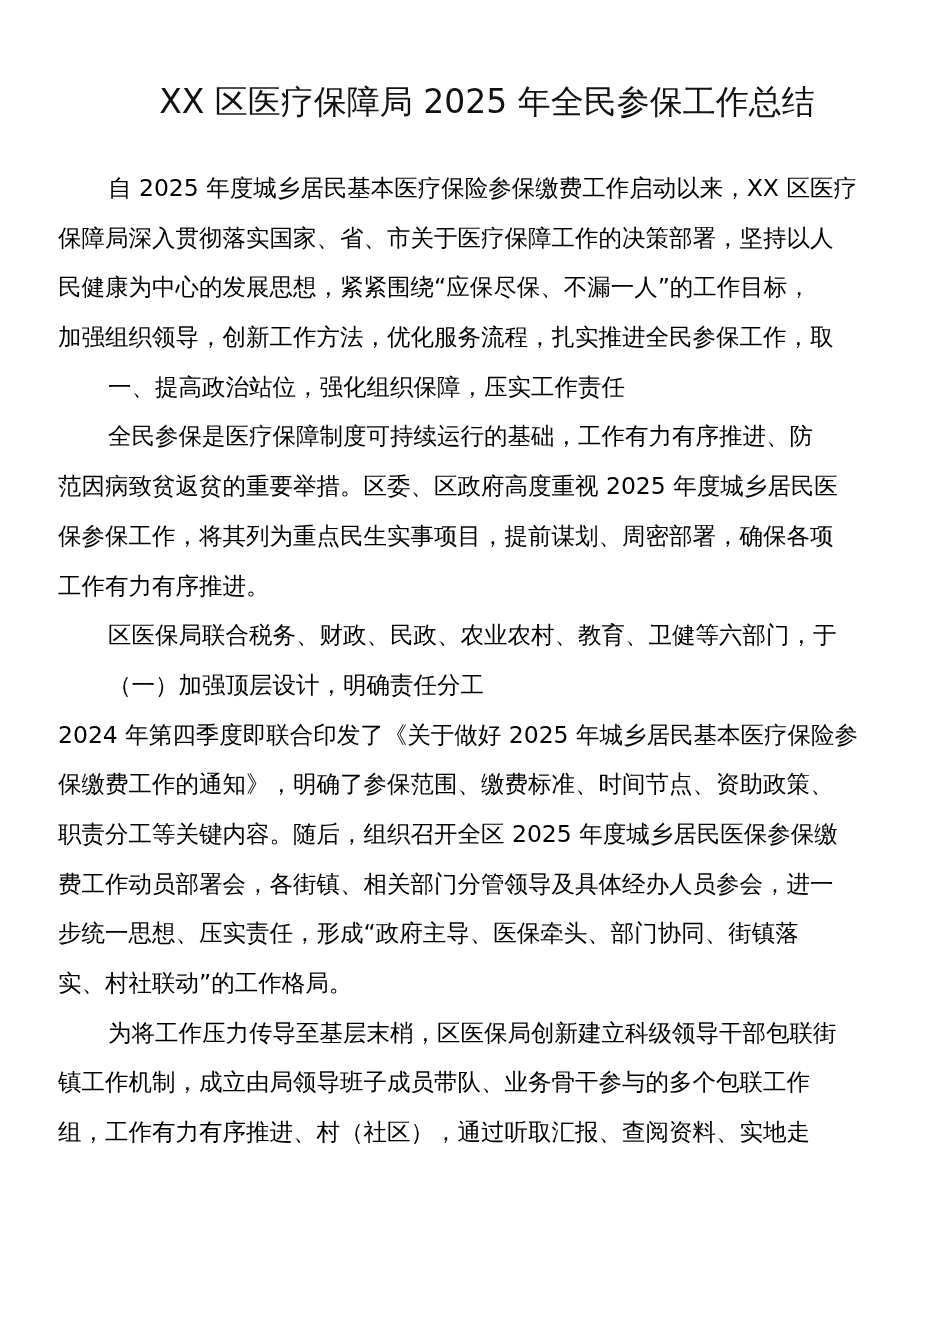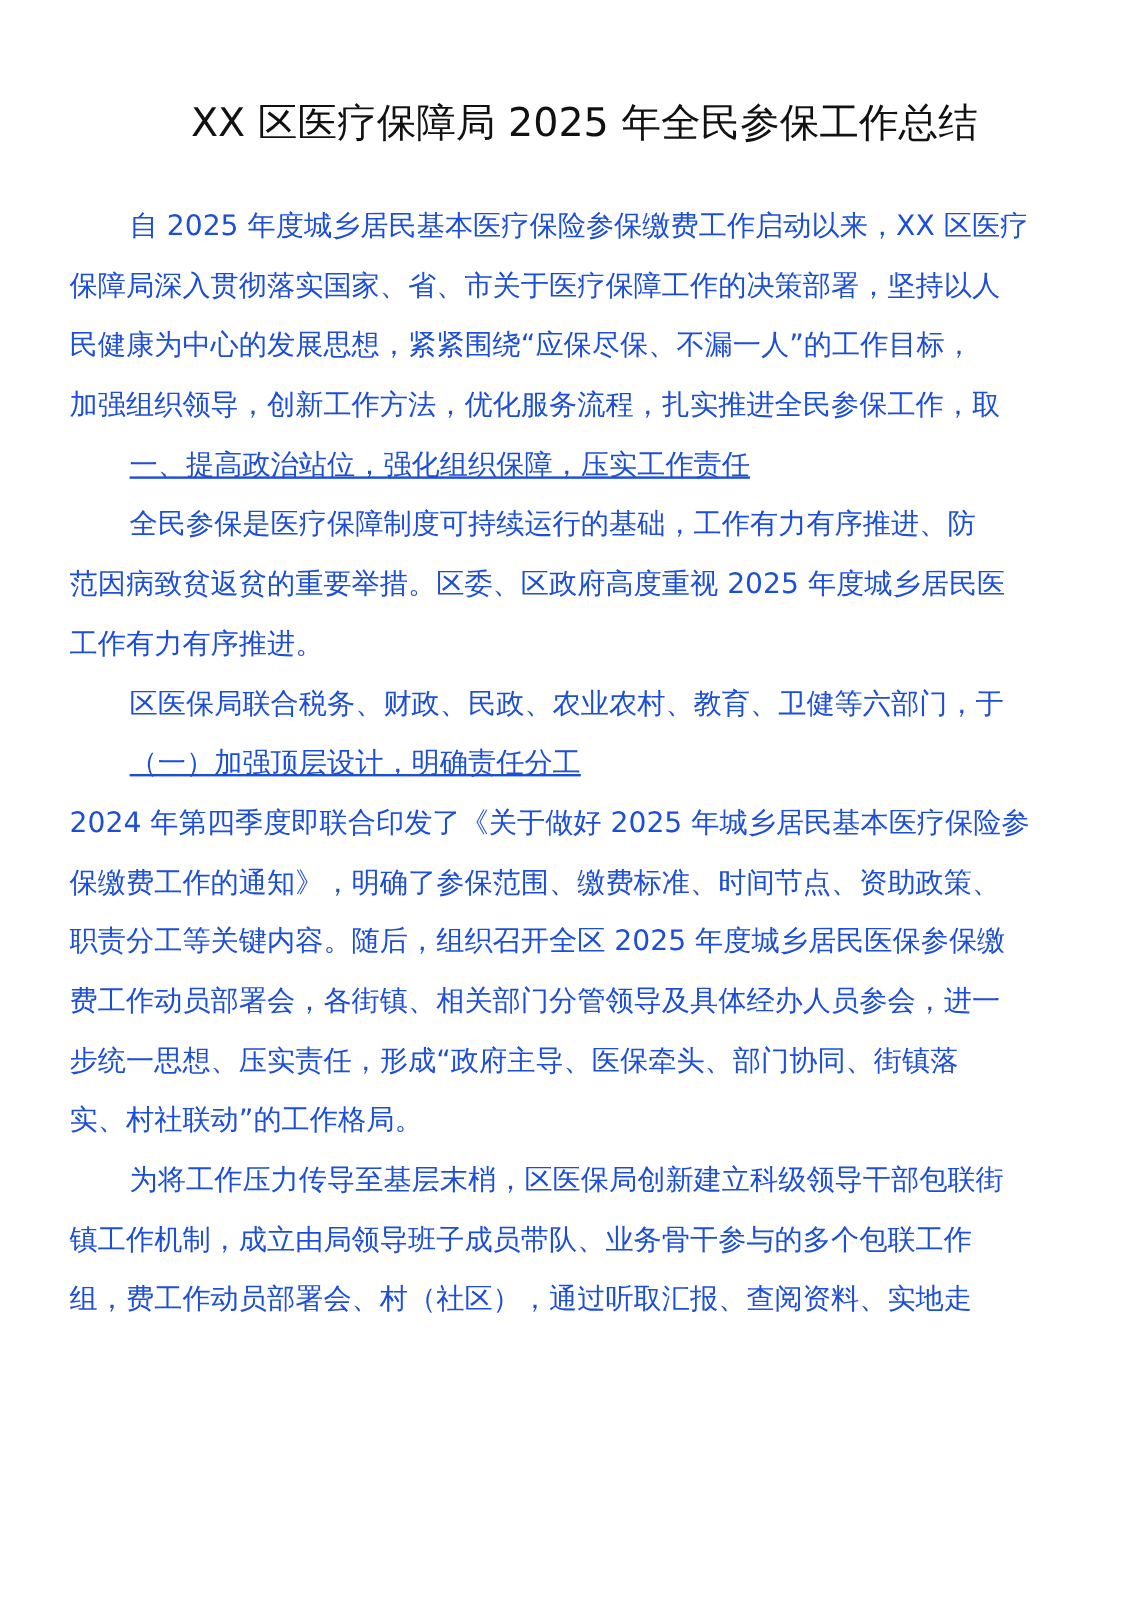--- a/index.html
+++ b/index.html
@@ -41,50 +41,50 @@
       left: 58px;
       top: 164px;
       width: 840px;
     }
     .line {
       display: block;
       height: 49.7px;
       line-height: 49.7px;
       font-size: 23.5px;
       white-space: nowrap;
-      color: #1d4ed8;
+      color: #000000;
     }
     .indent {
       padding-left: 50px;
     }
     .heading {
       padding-left: 50px;
-      text-decoration: underline;
     }
   </style>
 </head>
 <body>
 
 <div class="page">
   <h1 class="title">XX 区医疗保障局 2025 年全民参保工作总结</h1>
 
   <div class="body">
     <span class="line indent">自 2025 年度城乡居民基本医疗保险参保缴费工作启动以来，XX 区医疗</span>
     <span class="line">保障局深入贯彻落实国家、省、市关于医疗保障工作的决策部署，坚持以人</span>
     <span class="line">民健康为中心的发展思想，紧紧围绕“应保尽保、不漏一人”的工作目标，</span>
     <span class="line">加强组织领导，创新工作方法，优化服务流程，扎实推进全民参保工作，取</span>
     <span class="line heading">一、提高政治站位，强化组织保障，压实工作责任</span>
     <span class="line indent">全民参保是医疗保障制度可持续运行的基础，工作有力有序推进、防</span>
     <span class="line">范因病致贫返贫的重要举措。区委、区政府高度重视 2025 年度城乡居民医</span>
+    <span class="line">保参保工作，将其列为重点民生实事项目，提前谋划、周密部署，确保各项</span>
     <span class="line">工作有力有序推进。</span>
     <span class="line indent">区医保局联合税务、财政、民政、农业农村、教育、卫健等六部门，于</span>
     <span class="line heading">（一）加强顶层设计，明确责任分工</span>
     <span class="line">2024 年第四季度即联合印发了《关于做好 2025 年城乡居民基本医疗保险参</span>
     <span class="line">保缴费工作的通知》，明确了参保范围、缴费标准、时间节点、资助政策、</span>
     <span class="line">职责分工等关键内容。随后，组织召开全区 2025 年度城乡居民医保参保缴</span>
     <span class="line">费工作动员部署会，各街镇、相关部门分管领导及具体经办人员参会，进一</span>
     <span class="line">步统一思想、压实责任，形成“政府主导、医保牵头、部门协同、街镇落</span>
     <span class="line">实、村社联动”的工作格局。</span>
     <span class="line indent">为将工作压力传导至基层末梢，区医保局创新建立科级领导干部包联街</span>
     <span class="line">镇工作机制，成立由局领导班子成员带队、业务骨干参与的多个包联工作</span>
-    <span class="line">组，费工作动员部署会、村（社区），通过听取汇报、查阅资料、实地走</span>
+    <span class="line">组，工作有力有序推进、村（社区），通过听取汇报、查阅资料、实地走</span>
   </div>
 </div>
 
 </body></html>

